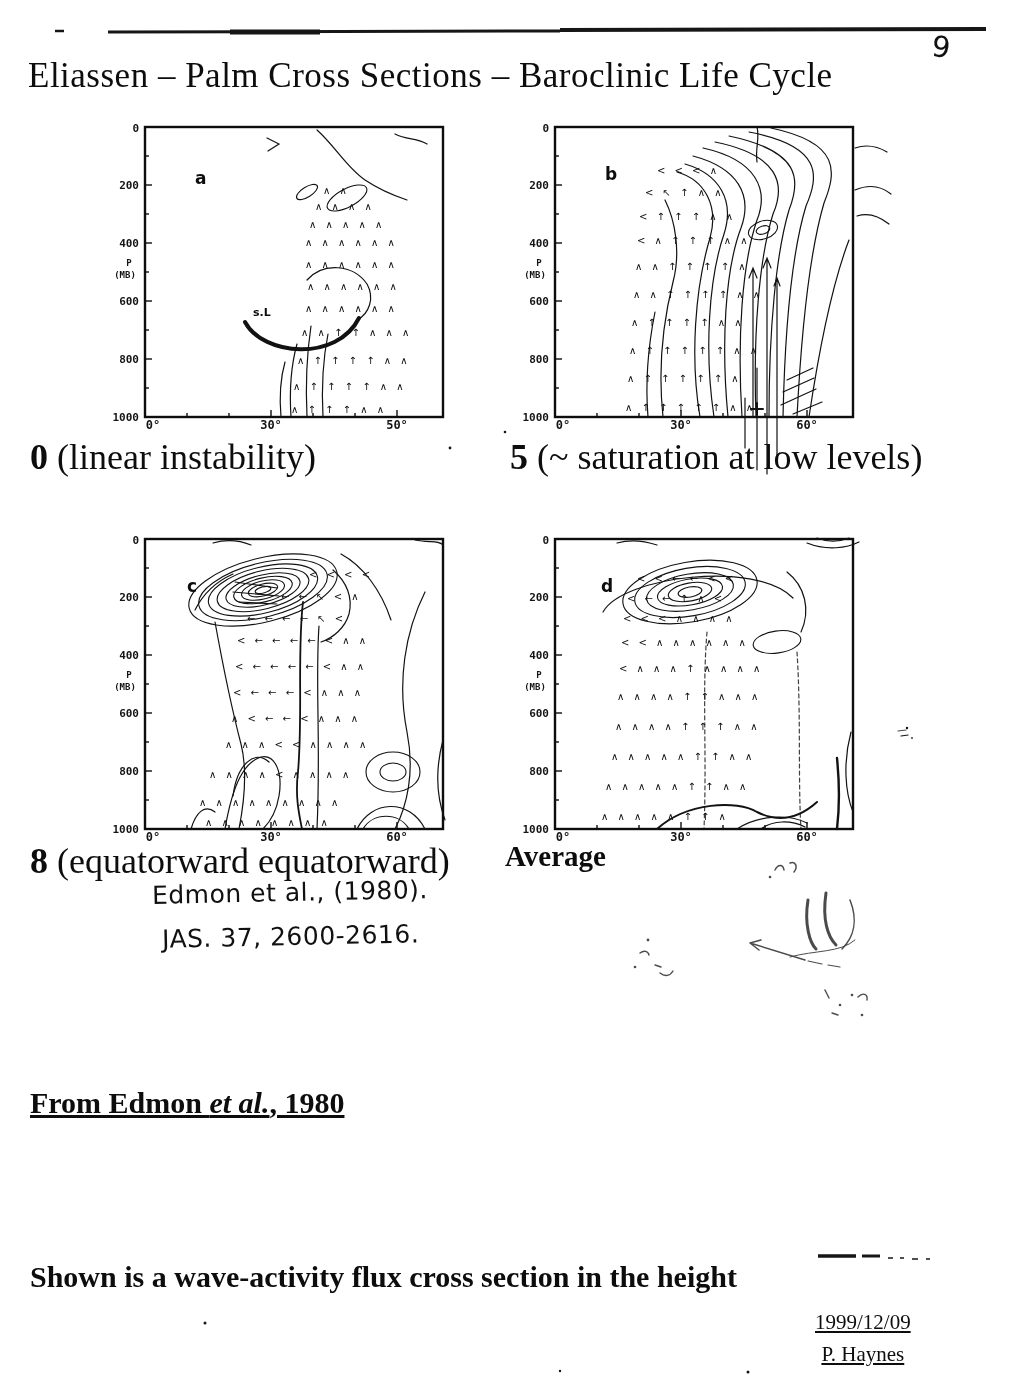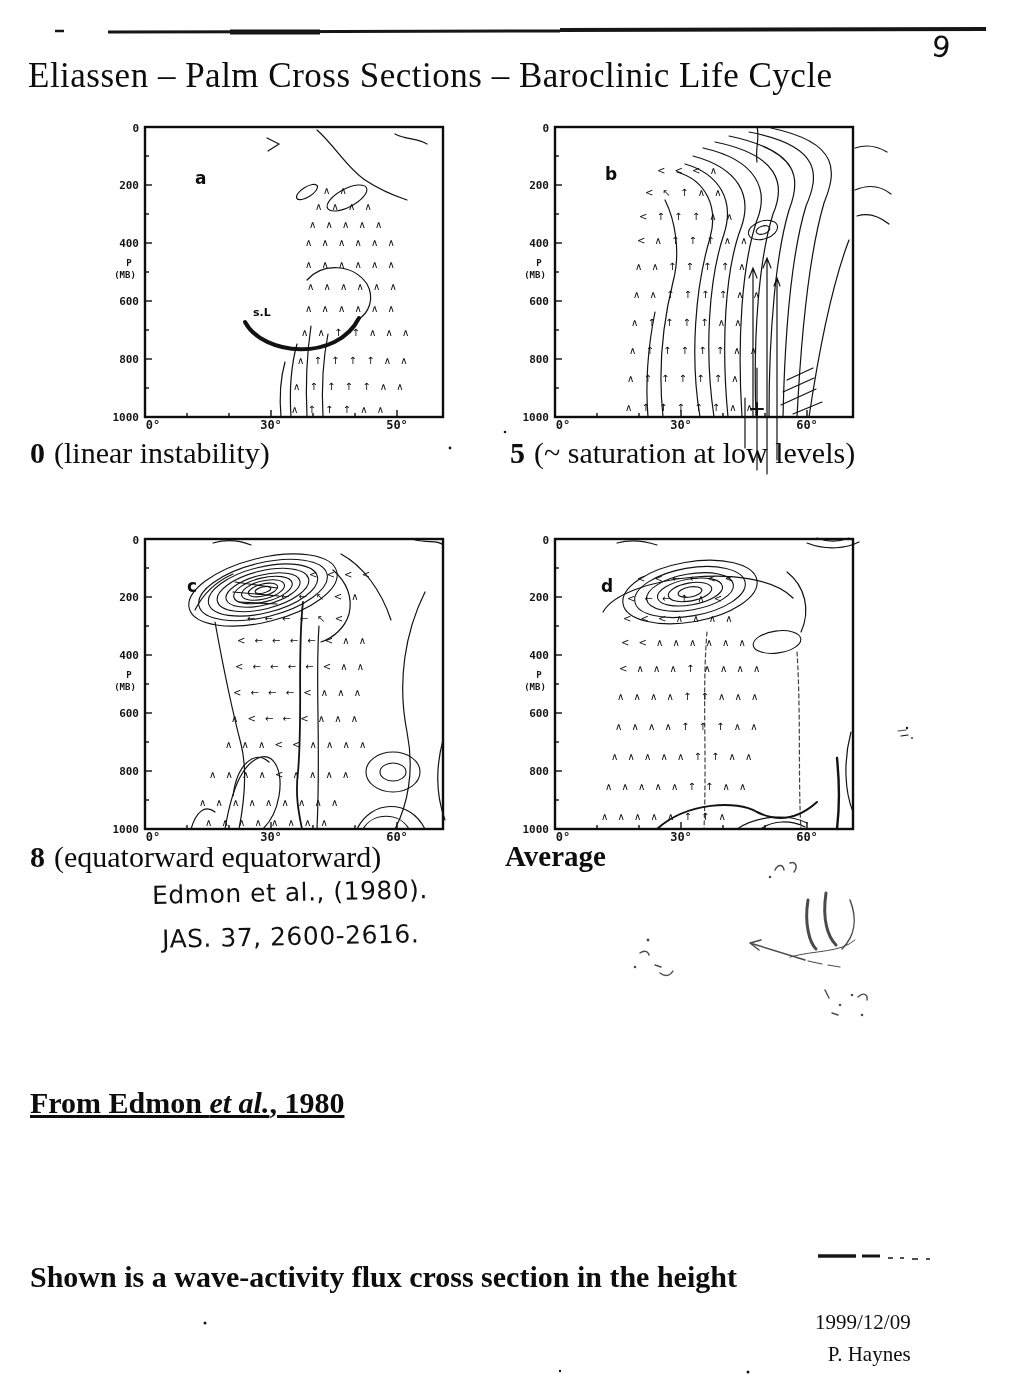--- a/index.html
+++ b/index.html
@@ -1,29 +1,29 @@
 <!DOCTYPE html>
 <html><head>
 <meta charset="utf-8">
 <style>
   html,body{margin:0;padding:0;background:#e8e8e8;}
   .page{position:relative;width:1016px;height:1400px;background:#ffffff;overflow:hidden;
         font-family:"Liberation Serif","DejaVu Serif",serif;color:#0d0d0d;}
   .abs{position:absolute;}
   .title{font-size:35px;font-weight:normal;letter-spacing:.5px;white-space:nowrap;}
-  .cap{font-size:30px;white-space:nowrap;}
+  .cap{font-size:36px;white-space:nowrap;}
   .cap b{font-weight:bold;}
   .cap .rest{margin-left:9px;}
   .cap-bold{font-size:29px;font-weight:bold;}
   .hand{font-family:"DejaVu Sans",sans-serif;font-size:25px;letter-spacing:.5px;
         transform:rotate(-1.2deg);white-space:nowrap;color:#111;}
   .body-block{font-size:30px;font-weight:600;line-height:58px;white-space:pre-wrap;}
   .body-block .src{display:block;text-decoration:underline;}
   .body-line{display:block;}
-  .footer{font-size:21px;line-height:32px;text-align:right;}
+  .footer{font-size:21px;line-height:32px;text-align:center;text-decoration:underline;}
   .hand9{font-family:"DejaVu Sans",sans-serif;font-size:29px;transform:rotate(7deg);color:#111;}
   svg{overflow:visible;}
   .pbox{fill:none;stroke:#0d0d0d;stroke-width:2.4;}
   .axes line{stroke:#0d0d0d;stroke-width:1.4;}
   .tl{font:bold 11px "DejaVu Sans Mono",monospace;fill:#151515;}
   .unit{font:bold 9px "DejaVu Sans Mono",monospace;fill:#151515;}
   .xt{font:bold 12px "DejaVu Sans Mono",monospace;fill:#151515;}
   .cont path{fill:none;stroke:#121212;stroke-width:1.2;stroke-linecap:round;}
   .cont ellipse{fill:none;stroke:#121212;stroke-width:1.1;}
   .cont .thick{stroke-width:4;}

